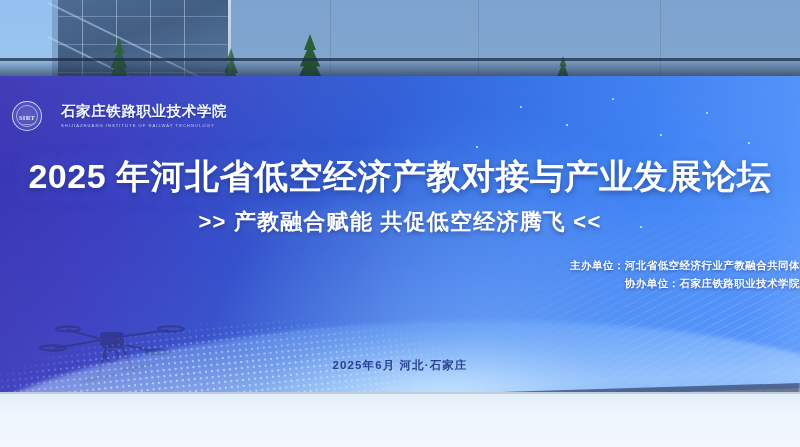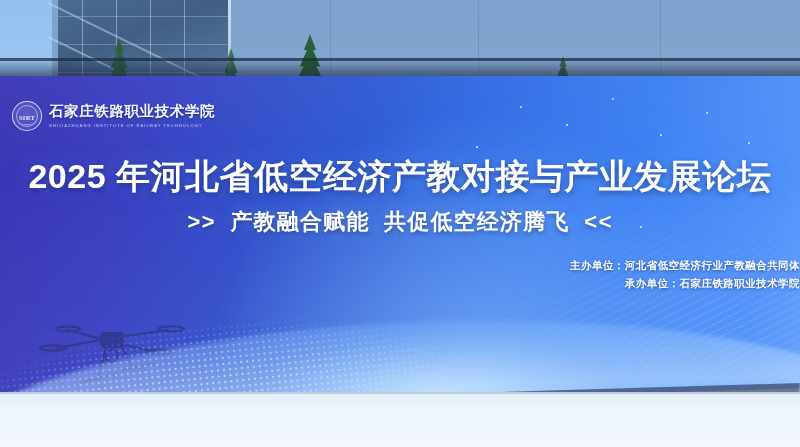--- a/index.html
+++ b/index.html
@@ -110,21 +110,21 @@
   .sparks { position:absolute; inset:0; pointer-events:none; }
   .spark {
     position:absolute; background:rgba(225,240,255,.9);
     border-radius:50%; filter:blur(.3px);
   }
 
   
   .drone { position:absolute; left:38px; top:236px; width:150px; height:92px; opacity:.55; }
 
   
-  .logo-row { position:absolute; left:12px; top:101px; display:flex; align-items:center; gap:7px; }
+  .logo-row { position:absolute; left:12px; top:101px; display:flex; align-items:center; gap:19px; }
   .logo-mark {
     width:30px; height:30px; border-radius:50%;
     border:1.6px solid rgba(226,236,255,.88);
     position:relative; flex:none;
     background:radial-gradient(circle at 50% 45%, rgba(255,255,255,.18), rgba(255,255,255,.04));
   }
   .logo-mark .ring {
     position:absolute; inset:2.6px; border-radius:50%;
     border:.8px solid rgba(226,236,255,.6);
   }
@@ -153,21 +153,20 @@
     position:absolute; left:0; right:0; top:154px; text-align:center;
     font-size:34px; font-weight:700; color:#ffffff; letter-spacing:.5px;
     white-space:nowrap;
     text-shadow:0 2px 6px rgba(12,28,90,.55), 0 0 22px rgba(120,180,255,.35);
   }
   .subtitle {
     position:absolute; left:0; right:0; top:207px; text-align:center;
     font-size:22px; font-weight:700; color:#ffffff; letter-spacing:1.2px;
     white-space:nowrap;
     text-shadow:0 2px 5px rgba(12,28,90,.5), 0 0 16px rgba(150,200,255,.45);
-    font-family:Liberation Mono, monospace;
   }
 
   
   .orgs {
     position:absolute; left:0; right:0; top:256px; text-align:right;
   }
   .org-line {
     font-size:10.5px; font-weight:700; color:#ffffff; letter-spacing:.45px;
     line-height:1.72; white-space:nowrap;
     text-shadow:0 1px 3px rgba(12,28,90,.5);
@@ -280,23 +279,24 @@
       <div class="logo-cn">石家庄铁路职业技术学院</div>
       <div class="logo-en">SHIJIAZHUANG INSTITUTE OF RAILWAY TECHNOLOGY</div>
     </div>
   </div>
 
   <div class="title">2025 年河北省低空经济产教对接与产业发展论坛</div>
   <div class="subtitle">&gt;&gt; 产教融合赋能  共促低空经济腾飞 &lt;&lt;</div>
 
   <div class="orgs">
     <div class="org-line">主办单位：河北省低空经济行业产教融合共同体</div>
-    <div class="org-line">承办单位：石家庄铁路职业技术学院</div>
-  </div>
-
+    <div class="org-line">协办单位：石家庄铁路职业技术学院</div>
+  </div>
+
+  <div class="date">2025年6月    河北·石家庄</div>
 
   <div class="banner-shadow"></div>
 
   <div class="floor">
     <div class="floor-seam"></div>
   </div>
 
 </div>
 
 </body></html>

